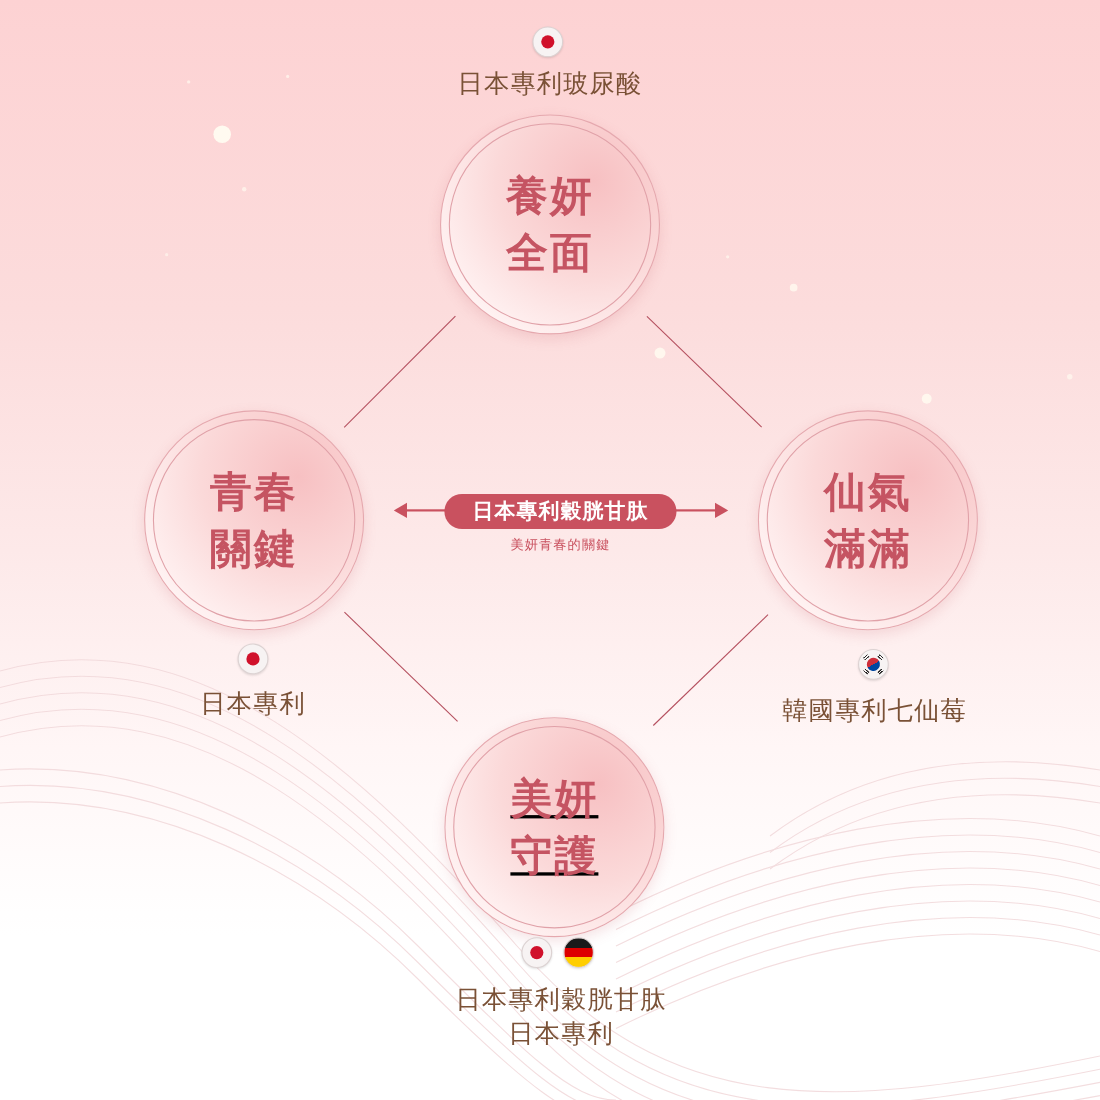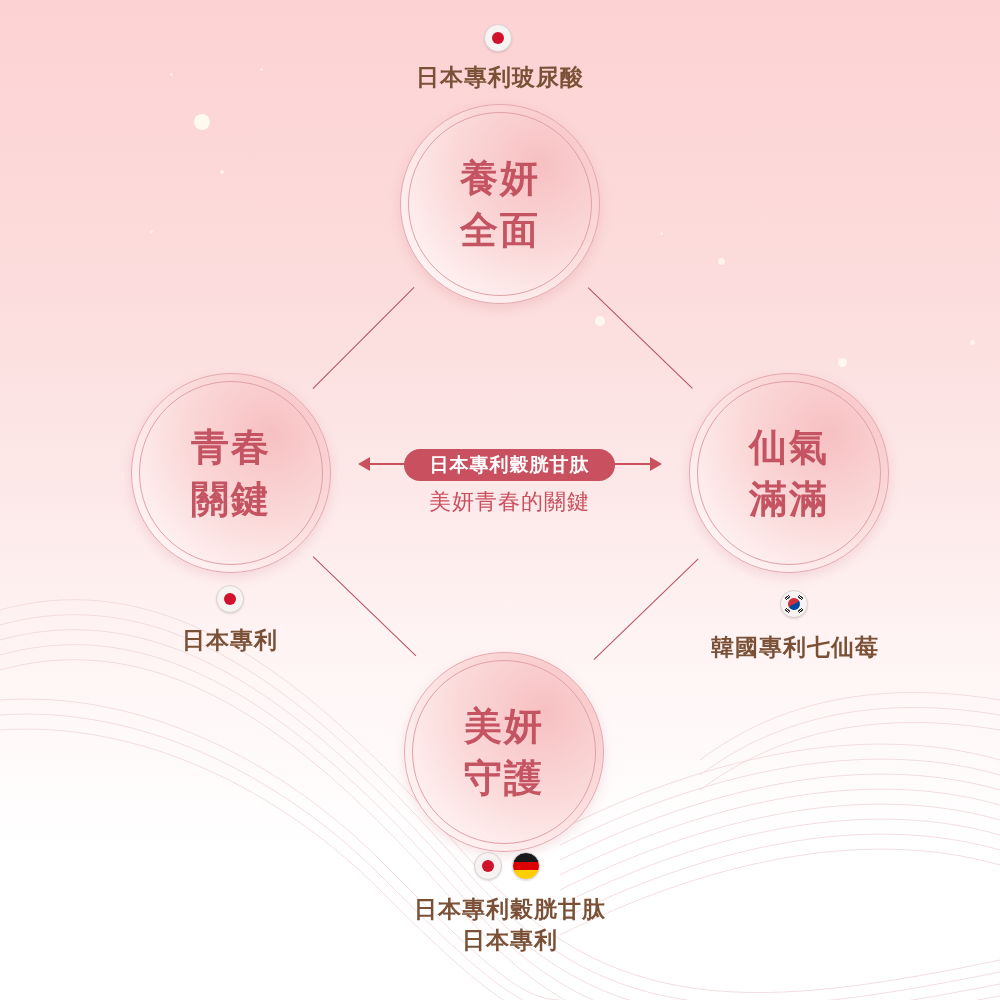--- a/index.html
+++ b/index.html
@@ -53,42 +53,41 @@
     .flag.kr .tri { position: absolute; width: 5px; height: 3px; background: repeating-linear-gradient(180deg, #222 0 1px, transparent 1px 2px); }
 
     .label {
       position: absolute;
       color: #7a5136;
       font-size: 23px;
       line-height: 31px;
       text-align: center;
       letter-spacing: 1px;
       white-space: nowrap;
-      font-weight: bold;
     }
     .label span { display: block; }
 
     .center-pill {
       position: absolute;
       left: 404px; top: 449px;
       width: 211px; height: 32px;
       border-radius: 16px;
       background: #c9515f;
       color: #ffffff;
       font-size: 19px;
       font-weight: bold;
       display: flex; align-items: center; justify-content: center;
       letter-spacing: 1px;
     }
     .center-sub {
       position: absolute;
       left: 404px; top: 487px; width: 211px;
       text-align: center;
       color: #c9515f;
-      font-size: 22px;
+      font-size: 12px;
       letter-spacing: 1px;
     }
     .arrow-line { position: absolute; top: 463px; height: 1.6px; background: #c9515f; }
     .arrow-head { position: absolute; top: 457px; width: 0; height: 0; border-top: 7px solid transparent; border-bottom: 7px solid transparent; }
     .arrow-head.left { border-right: 12px solid #c9515f; }
     .arrow-head.right { border-left: 12px solid #c9515f; }
   </style>
 </head>
 <body>
 
@@ -169,21 +168,21 @@
   <div class="taeguk"></div>
   <div class="tri" style="left:4px;top:5px;transform:rotate(-40deg);"></div>
   <div class="tri" style="right:4px;top:5px;transform:rotate(40deg);"></div>
   <div class="tri" style="left:4px;bottom:5px;transform:rotate(40deg);"></div>
   <div class="tri" style="right:4px;bottom:5px;transform:rotate(-40deg);"></div>
 </div>
 <div class="label" style="left:645px;top:632px;width:300px;">
   <span>韓國專利七仙莓</span>
 </div>
 
-<div class="circle" style="left:404px;top:652px;">
+<div class="circle" style="left:404px;top:652px;text-decoration:underline;">
   <div class="title">
     <span>美妍</span>
     <span>守護</span>
   </div>
 </div>
 <div class="flag jp" style="left:474px;top:852px;">
   <div class="sun"></div>
 </div>
 <div class="flag de" style="left:512px;top:852px;"></div>
 <div class="label" style="left:350px;top:894px;width:320px;">

